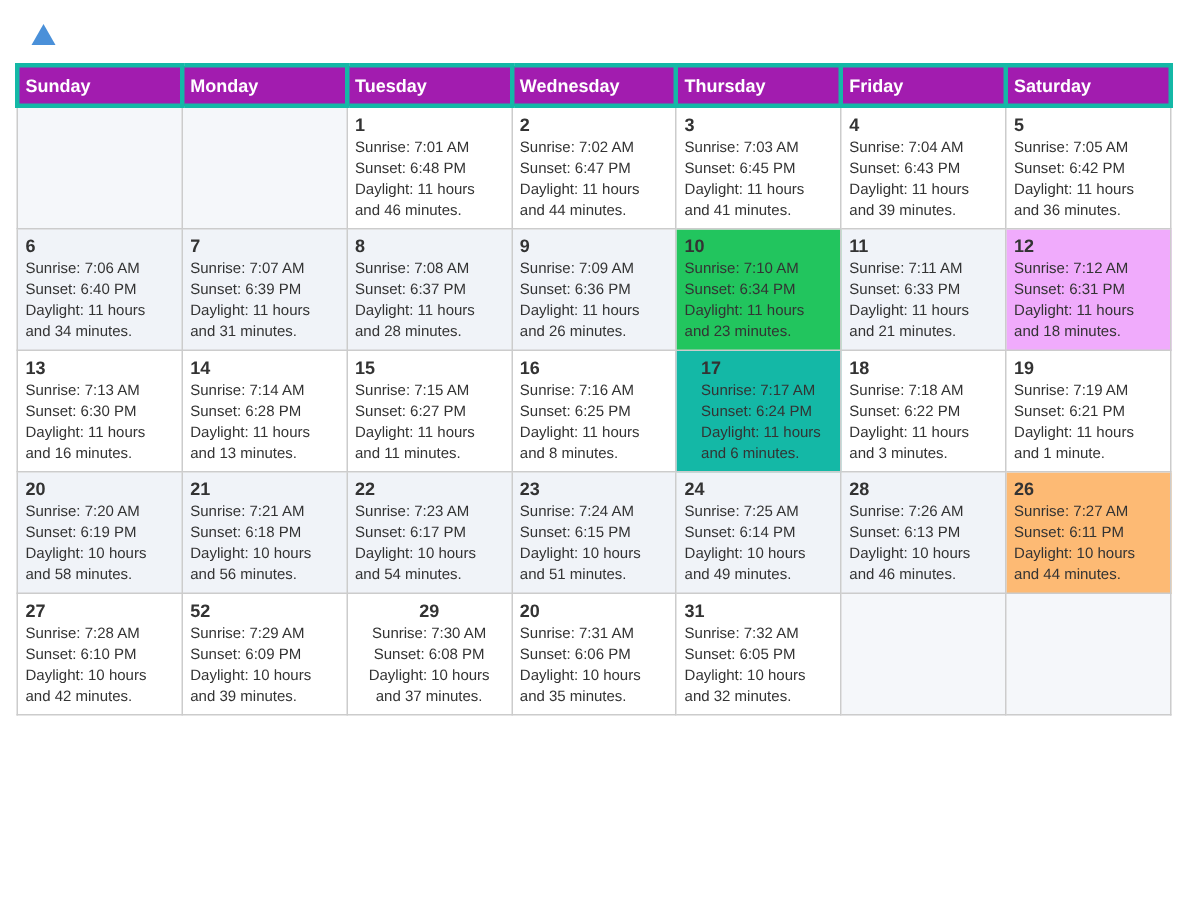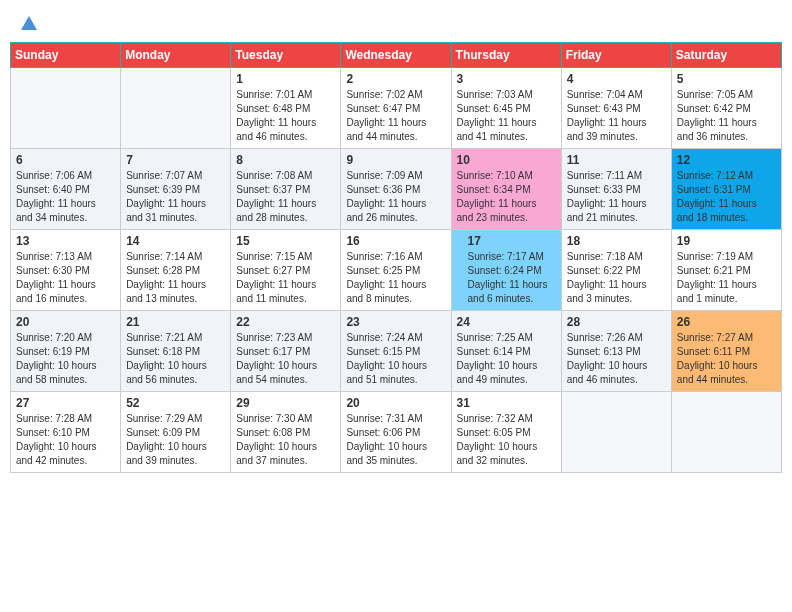--- a/index.html
+++ b/index.html
@@ -47,26 +47,26 @@
     .location {
       font-size: 14px;
       color: #555;
     }
     .calendar {
       width: 100%;
       border-collapse: collapse;
       border: 1px solid #ccc;
     }
     .calendar th {
-      background: #ef4444;
+      background: #a21caf;
       color: #fff;
       font-size: 12px;
       font-weight: bold;
       padding: 5px 4px;
-      border: 1px solid #14b8a6;
+      border: 3px solid #14b8a6;
       text-align: left;
     }
     .calendar td {
       border: 1px solid #ccc;
       vertical-align: top;
       padding: 4px 5px;
       width: calc(100% / 7);
       min-height: 80px;
       font-size: 10.5px;
       color: #333;
@@ -159,29 +159,29 @@
           <div class="cell-content">Sunrise: 7:07 AM<br>Sunset: 6:39 PM<br>Daylight: 11 hours and 31 minutes.</div>
         </td>
         <td style="background: rgb(240, 243, 248);">
           <span class="day-num">8</span>
           <div class="cell-content">Sunrise: 7:08 AM<br>Sunset: 6:37 PM<br>Daylight: 11 hours and 28 minutes.</div>
         </td>
         <td style="background: rgb(240, 243, 248);">
           <span class="day-num">9</span>
           <div class="cell-content">Sunrise: 7:09 AM<br>Sunset: 6:36 PM<br>Daylight: 11 hours and 26 minutes.</div>
         </td>
-        <td style="background: #f9a8d4;">
+        <td style="background: #22c55e;">
           <span class="day-num">10</span>
           <div class="cell-content">Sunrise: 7:10 AM<br>Sunset: 6:34 PM<br>Daylight: 11 hours and 23 minutes.</div>
         </td>
         <td style="background: rgb(240, 243, 248);">
           <span class="day-num">11</span>
           <div class="cell-content">Sunrise: 7:11 AM<br>Sunset: 6:33 PM<br>Daylight: 11 hours and 21 minutes.</div>
         </td>
-        <td style="background: #0ea5e9;">
+        <td style="background: #f0abfc;">
           <span class="day-num">12</span>
           <div class="cell-content">Sunrise: 7:12 AM<br>Sunset: 6:31 PM<br>Daylight: 11 hours and 18 minutes.</div>
         </td>
       </tr>
       <tr>
         <td style="background: rgb(255, 255, 255);">
           <span class="day-num">13</span>
           <div class="cell-content">Sunrise: 7:13 AM<br>Sunset: 6:30 PM<br>Daylight: 11 hours and 16 minutes.</div>
         </td>
         <td style="background: rgb(255, 255, 255);">
@@ -189,21 +189,21 @@
           <div class="cell-content">Sunrise: 7:14 AM<br>Sunset: 6:28 PM<br>Daylight: 11 hours and 13 minutes.</div>
         </td>
         <td style="background: rgb(255, 255, 255);">
           <span class="day-num">15</span>
           <div class="cell-content">Sunrise: 7:15 AM<br>Sunset: 6:27 PM<br>Daylight: 11 hours and 11 minutes.</div>
         </td>
         <td style="background: rgb(255, 255, 255); margin-top: 24px;">
           <span class="day-num">16</span>
           <div class="cell-content">Sunrise: 7:16 AM<br>Sunset: 6:25 PM<br>Daylight: 11 hours and 8 minutes.</div>
         </td>
-        <td style="background: #7dd3fc; padding-left: 16px;">
+        <td style="background: #14b8a6; padding-left: 16px;">
           <span class="day-num">17</span>
           <div class="cell-content">Sunrise: 7:17 AM<br>Sunset: 6:24 PM<br>Daylight: 11 hours and 6 minutes.</div>
         </td>
         <td style="background: rgb(255, 255, 255);">
           <span class="day-num">18</span>
           <div class="cell-content">Sunrise: 7:18 AM<br>Sunset: 6:22 PM<br>Daylight: 11 hours and 3 minutes.</div>
         </td>
         <td style="background: rgb(255, 255, 255);">
           <span class="day-num">19</span>
           <div class="cell-content">Sunrise: 7:19 AM<br>Sunset: 6:21 PM<br>Daylight: 11 hours and 1 minute.</div>
@@ -241,21 +241,21 @@
       </tr>
       <tr>
         <td style="background: rgb(255, 255, 255);">
           <span class="day-num">27</span>
           <div class="cell-content">Sunrise: 7:28 AM<br>Sunset: 6:10 PM<br>Daylight: 10 hours and 42 minutes.</div>
         </td>
         <td style="background: rgb(255, 255, 255);">
           <span class="day-num">52</span>
           <div class="cell-content">Sunrise: 7:29 AM<br>Sunset: 6:09 PM<br>Daylight: 10 hours and 39 minutes.</div>
         </td>
-        <td style="background: rgb(255, 255, 255);">
+        <td style="background: rgb(255, 255, 255); text-align: center;">
           <span class="day-num">29</span>
           <div class="cell-content">Sunrise: 7:30 AM<br>Sunset: 6:08 PM<br>Daylight: 10 hours and 37 minutes.</div>
         </td>
         <td style="background: rgb(255, 255, 255);">
           <span class="day-num">20</span>
           <div class="cell-content">Sunrise: 7:31 AM<br>Sunset: 6:06 PM<br>Daylight: 10 hours and 35 minutes.</div>
         </td>
         <td style="background: rgb(255, 255, 255);">
           <span class="day-num">31</span>
           <div class="cell-content">Sunrise: 7:32 AM<br>Sunset: 6:05 PM<br>Daylight: 10 hours and 32 minutes.</div>

